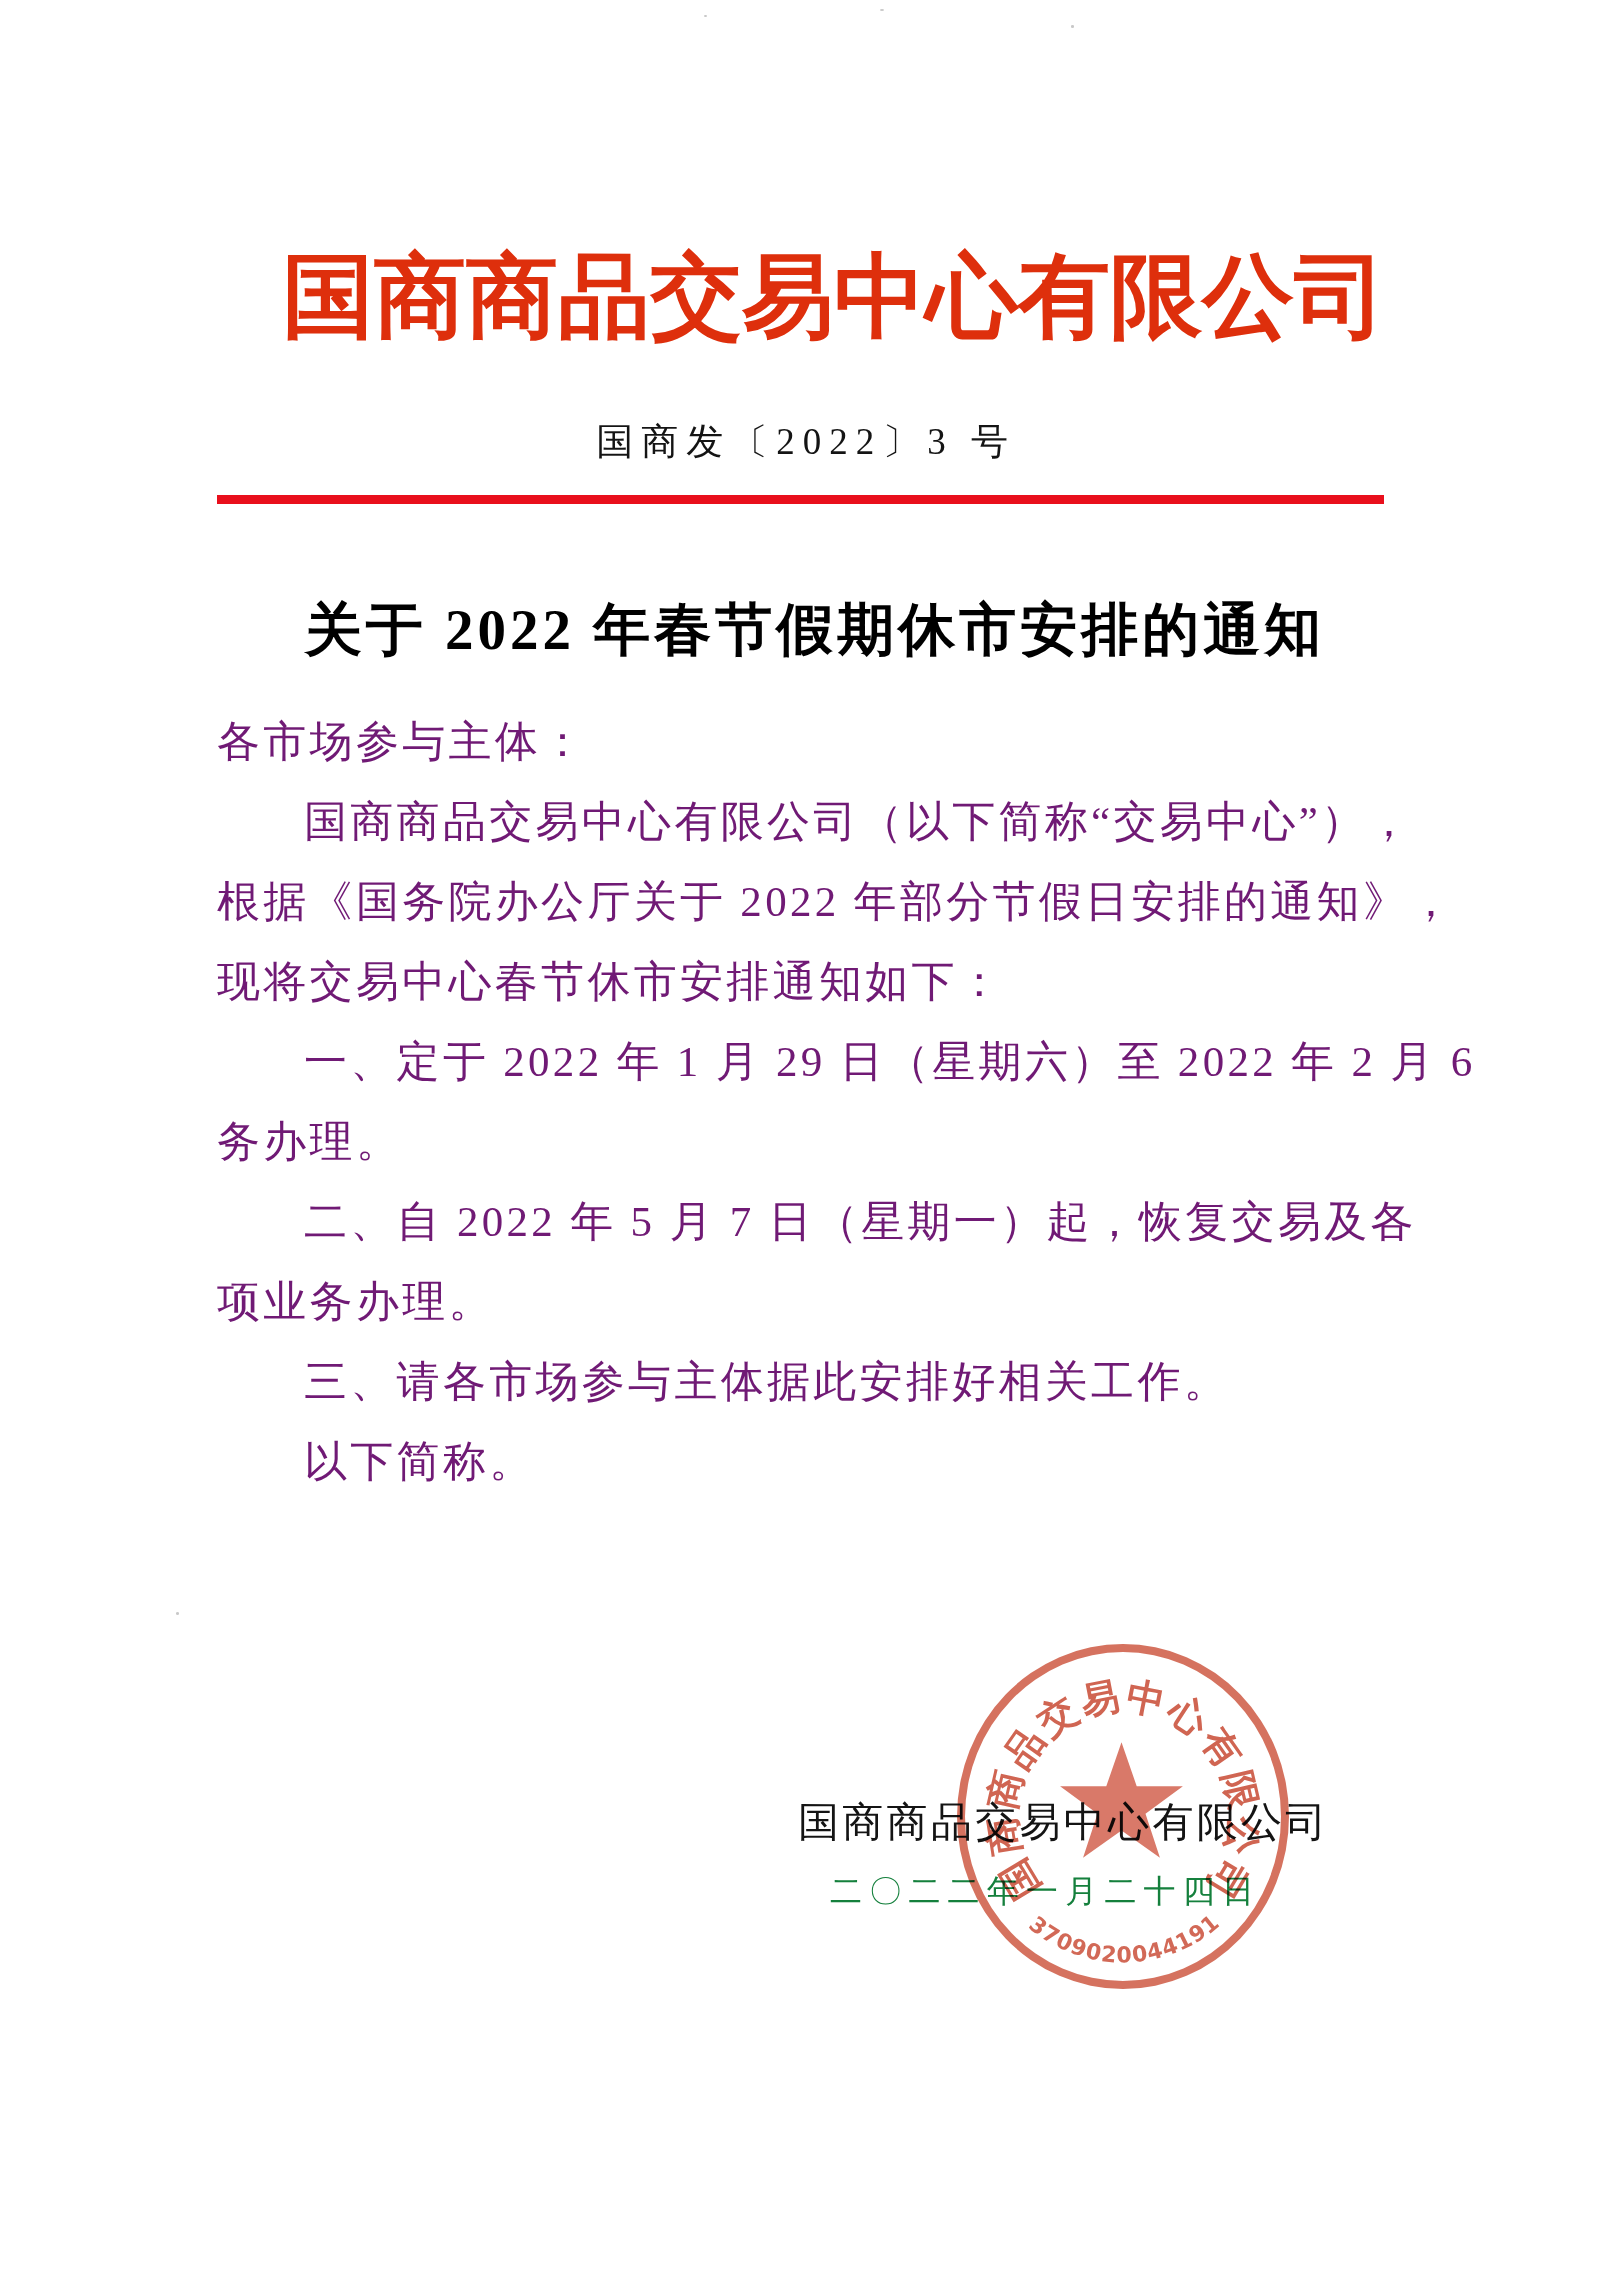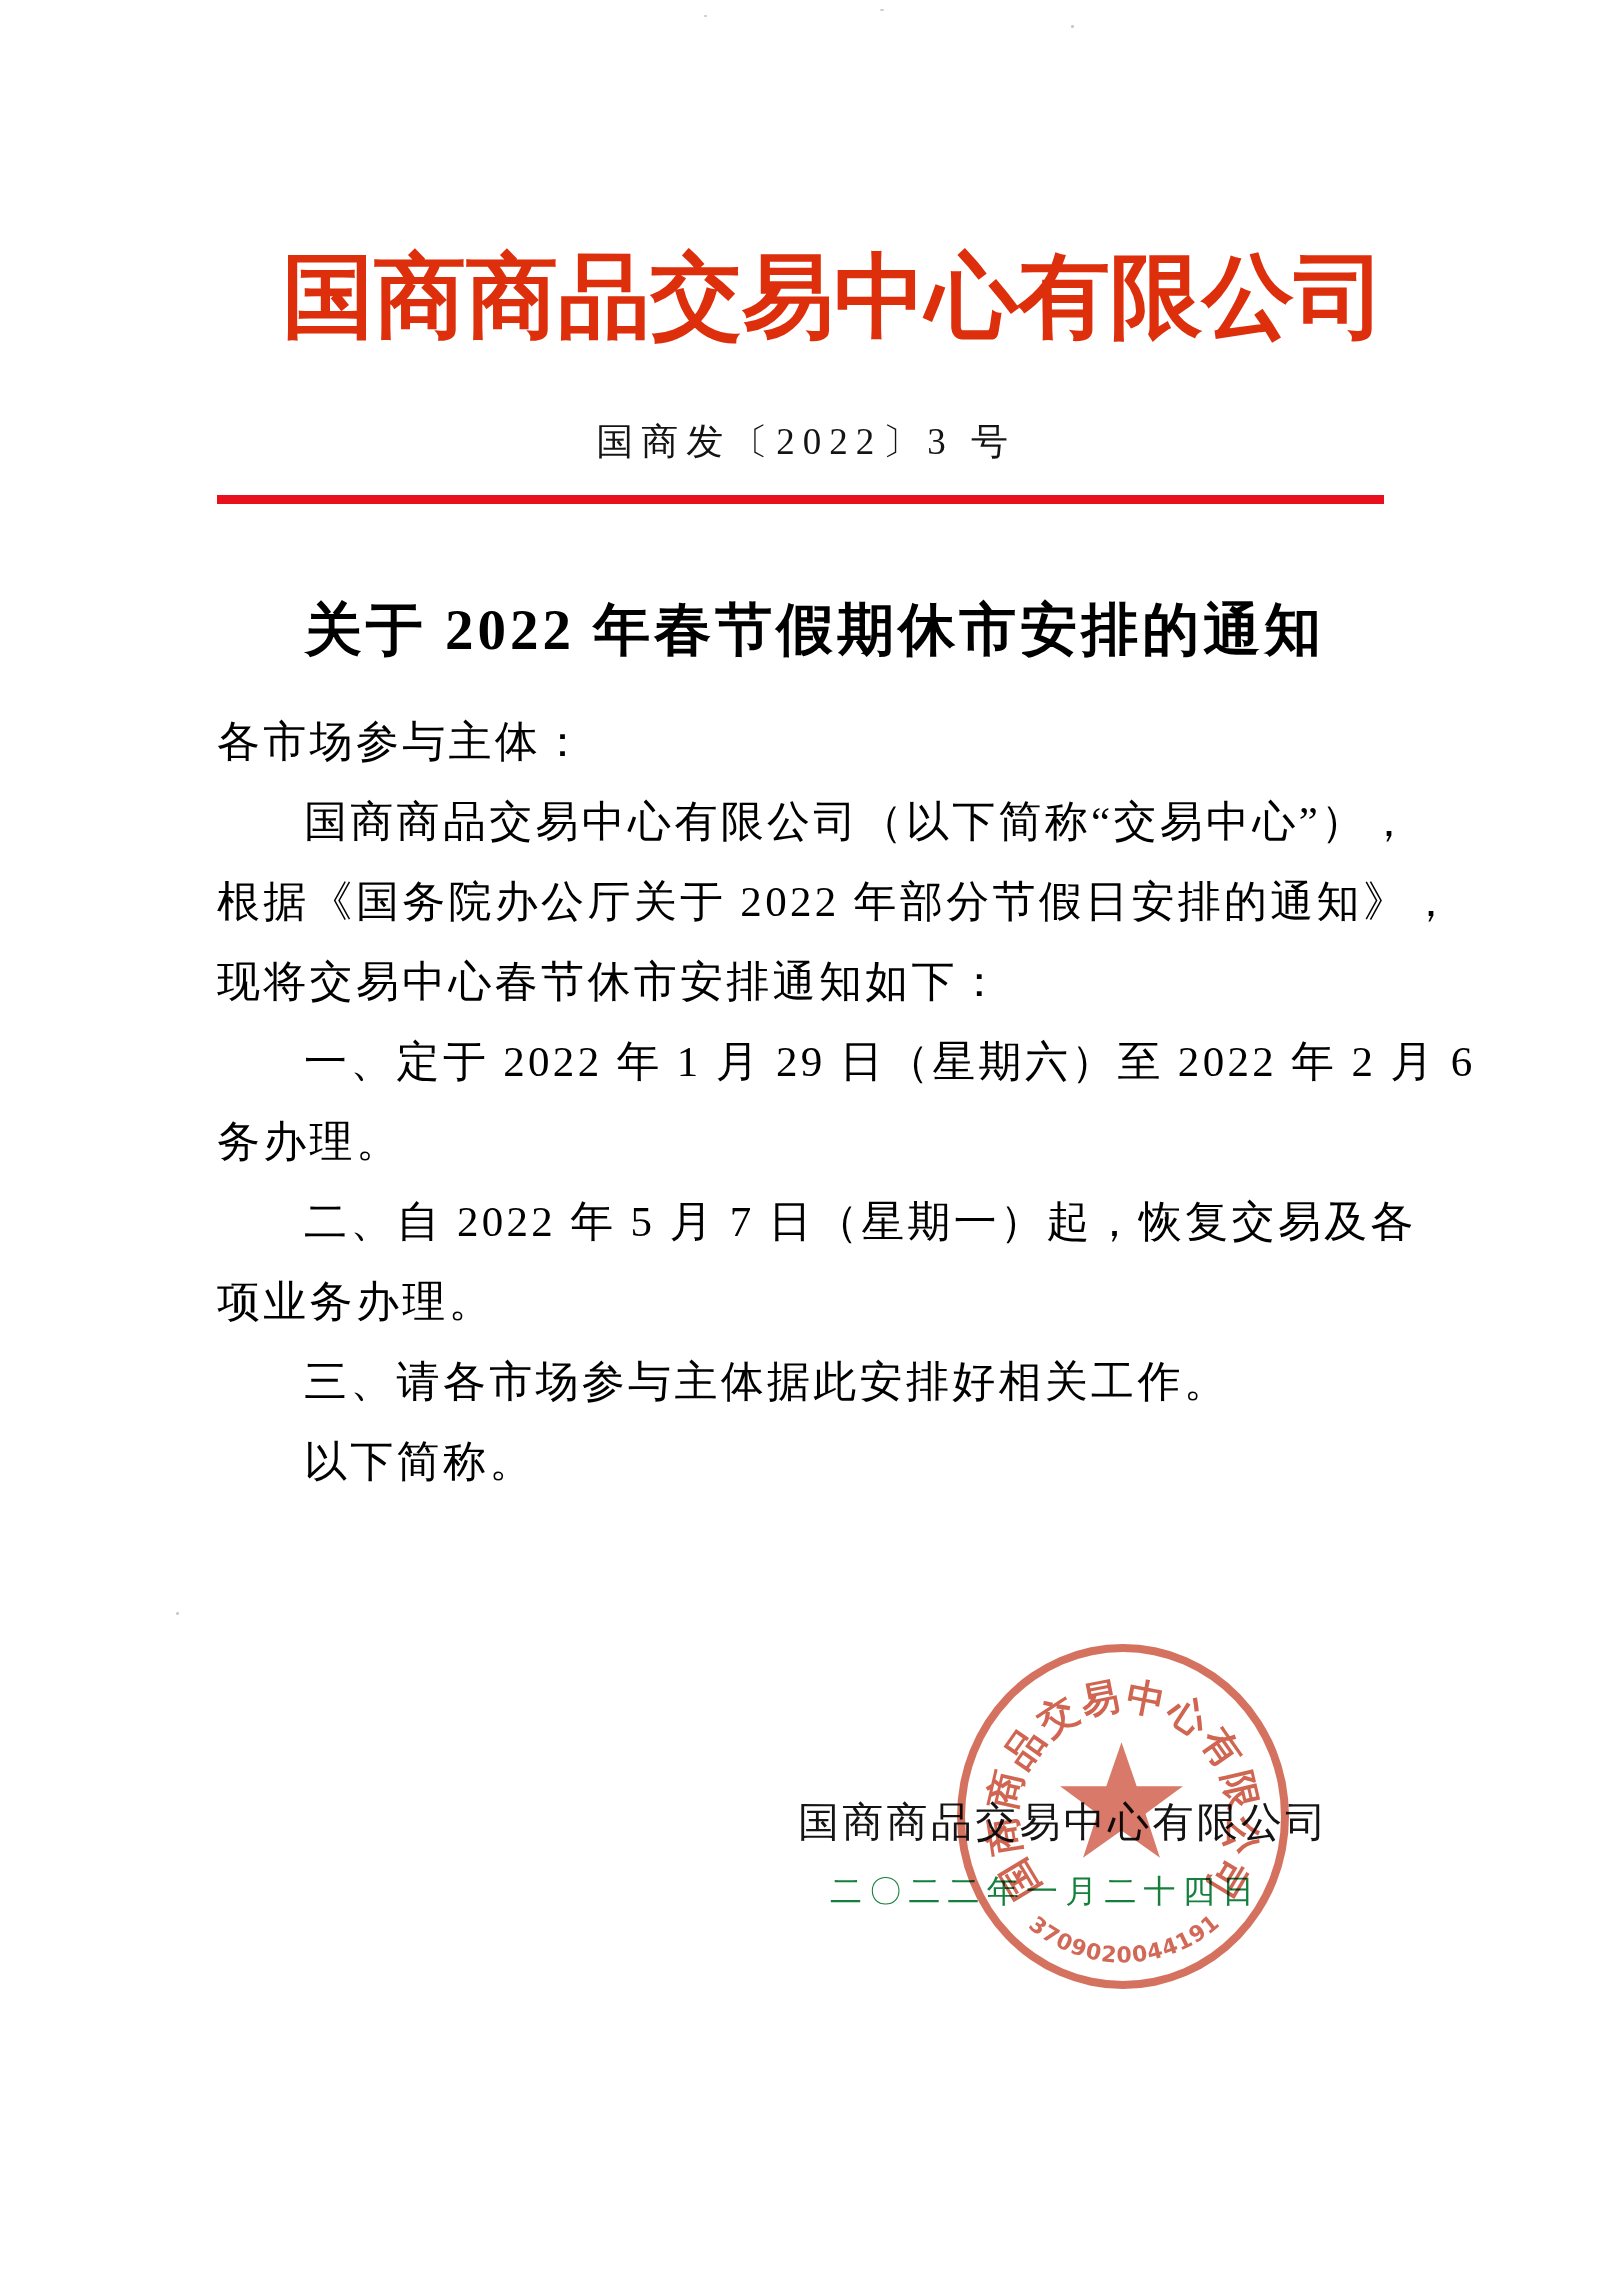--- a/index.html
+++ b/index.html
@@ -41,21 +41,21 @@
     text-align:center;
     font-size:57px;font-weight:bold;letter-spacing:4px;
     transform:translateX(-19px);
     color:#000;
     white-space:nowrap;
   }
   .body-block{
     position:absolute;left:217px;top:702px;width:1190px;
     font-size:43px;line-height:80px;
     letter-spacing:3.3px;
-    color:#000000;
+    color:#701a75;
   }
   .line{height:80px;white-space:nowrap;}
   .line.indent{text-indent:87px;}
 
   .signature-line{
     position:absolute;left:798px;top:1802px;
     font-size:41px;letter-spacing:3.3px;line-height:1;
     color:#141414;z-index:2;white-space:nowrap;
   }
   .date-line{

